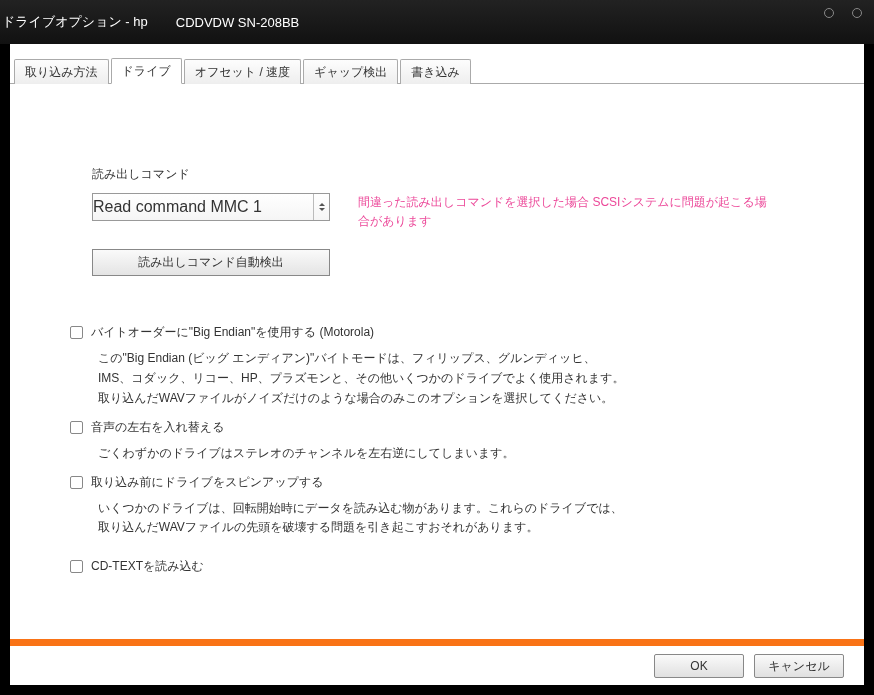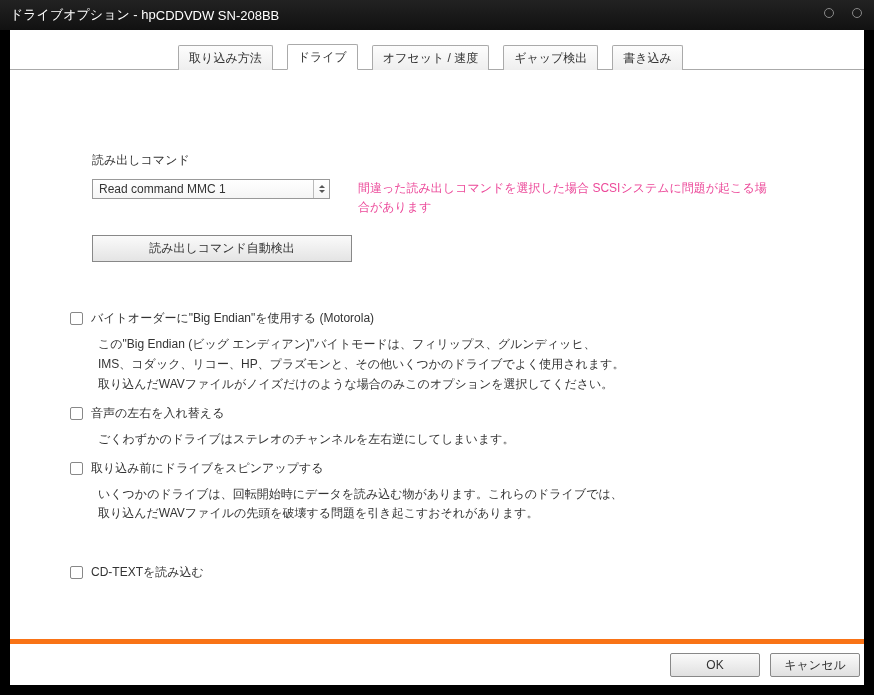--- a/index.html
+++ b/index.html
@@ -1,42 +1,42 @@
 <!DOCTYPE html>
 <html><head>
 <meta charset="utf-8">
 <style>
   * { box-sizing: border-box; margin: 0; padding: 0; }
   body { background: #000; font-family: "Meiryo", "Hiragino Kaku Gothic Pro", sans-serif; font-size: 12px; color: #333; width: 874px; height: 695px; overflow: hidden; }
   .window { width: 874px; height: 695px; background: #000; display: flex; flex-direction: column; }
-  .titlebar { height: 30px; background: linear-gradient(#222,#111); color: #fff; display: flex; align-items: center; padding: 0 10px; position: relative; }
+  .titlebar { height: 44px; background: linear-gradient(#222,#111); color: #fff; display: flex; align-items: center; padding: 0 2px; position: relative; }
   .titlebar .t1 { font-size: 13px; }
-  .titlebar .t2 { font-size: 13px; }
+  .titlebar .t2 { font-size: 13px; margin-left: 28px; }
   .winicons { position: absolute; right: 12px; top: 8px; display: flex; gap: 18px; }
   .winicons .dot { width: 10px; height: 10px; border: 1.5px solid #888; border-radius: 50%; }
   .client { flex: 1; background: #000; padding: 0 10px 10px 10px; display: flex; }
   .panel { flex: 1; background: #fff; display: flex; flex-direction: column; }
-  .tabs { display: flex; align-items: flex-end; border-bottom: 1px solid #aaa; background: #fff; padding: 4px 15px 0 4px; gap: 12px; justify-content: center; }
+  .tabs { display: flex; align-items: flex-end; border-bottom: 1px solid #aaa; background: #fff; padding: 4px 15px 0 4px; gap: 0; }
   .tab { padding: 4px 10px 3px 10px; border: 1px solid #aaa; border-bottom: none; background: linear-gradient(#fdfdfd,#eee); color: #333; font-size: 12px; border-radius: 2px 2px 0 0; margin-right: 2px; cursor: default; position: relative; top: 1px; }
   .tab.active { background: #fff; border-bottom: 1px solid #fff; top: 1px; z-index: 2; margin-top: 9px; }
   .content { flex: 1; padding: 36px 38px 10px 82px; position: relative; overflow-y: auto; }
   .section-label { font-size: 12px; color: #333; margin-bottom: 10px; margin-top: 46px; }
   .row1 { display: flex; align-items: flex-start; gap: 28px; margin-bottom: 18px; }
-  .select { width: 238px; height: 20px; border: 1px solid #999; background: linear-gradient(#fff,#f5f5f5); display: flex; align-items: center; padding: 0 6px; font-size: 12px; color: #333; position: relative; }
+  .select { width: 238px; height: 28px; border: 1px solid #999; background: linear-gradient(#fff,#f5f5f5); display: flex; align-items: center; padding: 0 0; font-size: 16px; color: #333; position: relative; }
   .select .arrowbox { position: absolute; right: 0; top: 0; bottom: 0; width: 16px; border-left: 1px solid #bbb; display: flex; align-items: center; justify-content: center; flex-direction: column; gap: 0; }
   .select .arrowbox .up { width: 0; height: 0; border-left: 3px solid transparent; border-right: 3px solid transparent; border-bottom: 3px solid #555; margin-bottom: 2px; }
   .select .arrowbox .down { width: 0; height: 0; border-left: 3px solid transparent; border-right: 3px solid transparent; border-top: 3px solid #555; }
   .hint { font-size: 12px; color: #ec4899; line-height: 1.6; max-width: 410px; }
-  .btn-auto { width: 260px; height: 27px; border: 1px solid #888; background: linear-gradient(#fafafa,#e4e4e4); font-size: 12px; color: #333; cursor: default; text-align: center; line-height: 25px; }
+  .btn-auto { width: 238px; height: 27px; border: 1px solid #888; background: linear-gradient(#fafafa,#e4e4e4); font-size: 12px; color: #333; cursor: default; text-align: center; line-height: 25px; }
   .opt { margin-top: 10px; }
   .opt .chkrow { display: flex; align-items: center; gap: 8px; margin-left: -22px; }
   .chk { width: 13px; height: 13px; border: 1px solid #888; border-radius: 2px; background: #fff; flex-shrink: 0; }
   .opt .lbl { font-size: 12px; color: #333; }
   .opt .desc { margin: 8px 0 0 6px; font-size: 12px; color: #333; line-height: 1.65; max-width: 640px; }
-  .footer { height: 46px; border-top: 5px solid #f97316; display: flex; align-items: center; justify-content: flex-end; padding: 0 4px; gap: 10px; background: #fff; }
+  .footer { height: 46px; border-top: 7px solid #f97316; display: flex; align-items: center; justify-content: flex-end; padding: 0 20px; gap: 10px; background: #fff; }
   .btn { min-width: 90px; height: 24px; border: 1px solid #888; background: linear-gradient(#fafafa,#e0e0e0); font-size: 12px; color: #333; text-align: center; line-height: 22px; cursor: default; border-radius: 2px; padding: 0 12px; }
 </style>
 </head>
 <body>
 
 <div class="window">
   <div class="titlebar">
     <span class="t1">ドライブオプション - hp</span>
     <span class="t2">CDDVDW SN-208BB</span>
     <div class="winicons">
@@ -93,21 +93,21 @@
 
         <div class="opt">
           <div class="chkrow">
             <div class="chk"></div>
             <span class="lbl">取り込み前にドライブをスピンアップする</span>
           </div>
           <div class="desc" style="white-space:pre-line;">いくつかのドライブは、回転開始時にデータを読み込む物があります。これらのドライブでは、
 取り込んだWAVファイルの先頭を破壊する問題を引き起こすおそれがあります。</div>
         </div>
 
-        <div class="opt" style="margin-top:40px;">
+        <div class="opt" style="margin-top:20px;">
           <div class="chkrow">
             <div class="chk"></div>
             <span class="lbl">CD-TEXTを読み込む</span>
           </div>
         </div>
 
       </div>
 
       <div class="footer">
         <div class="btn">OK</div>

